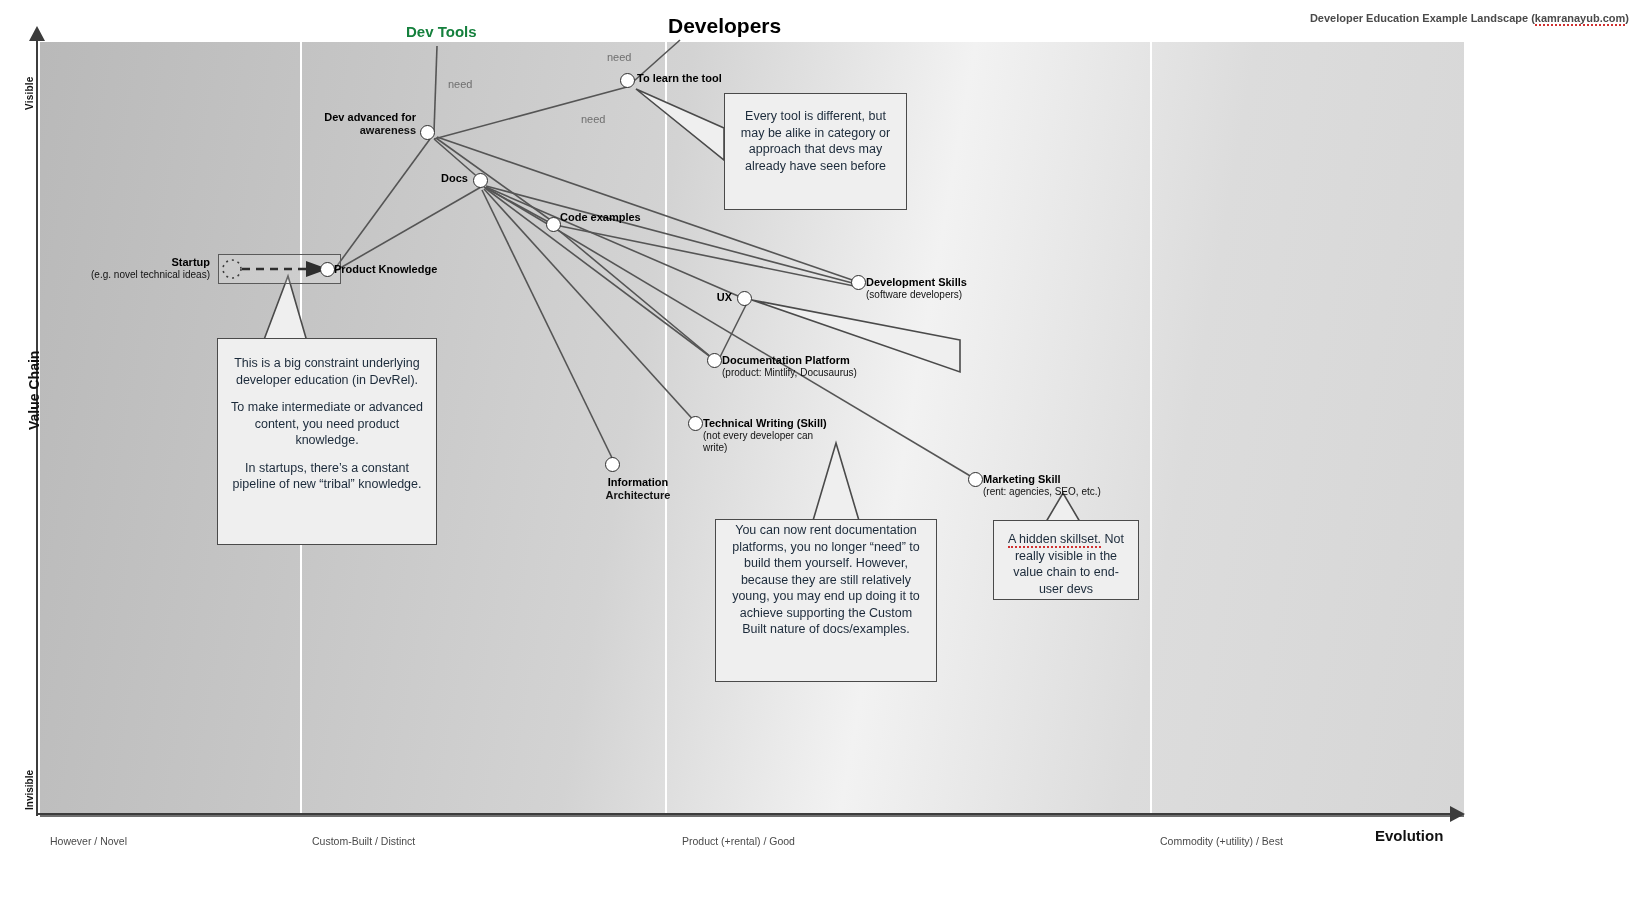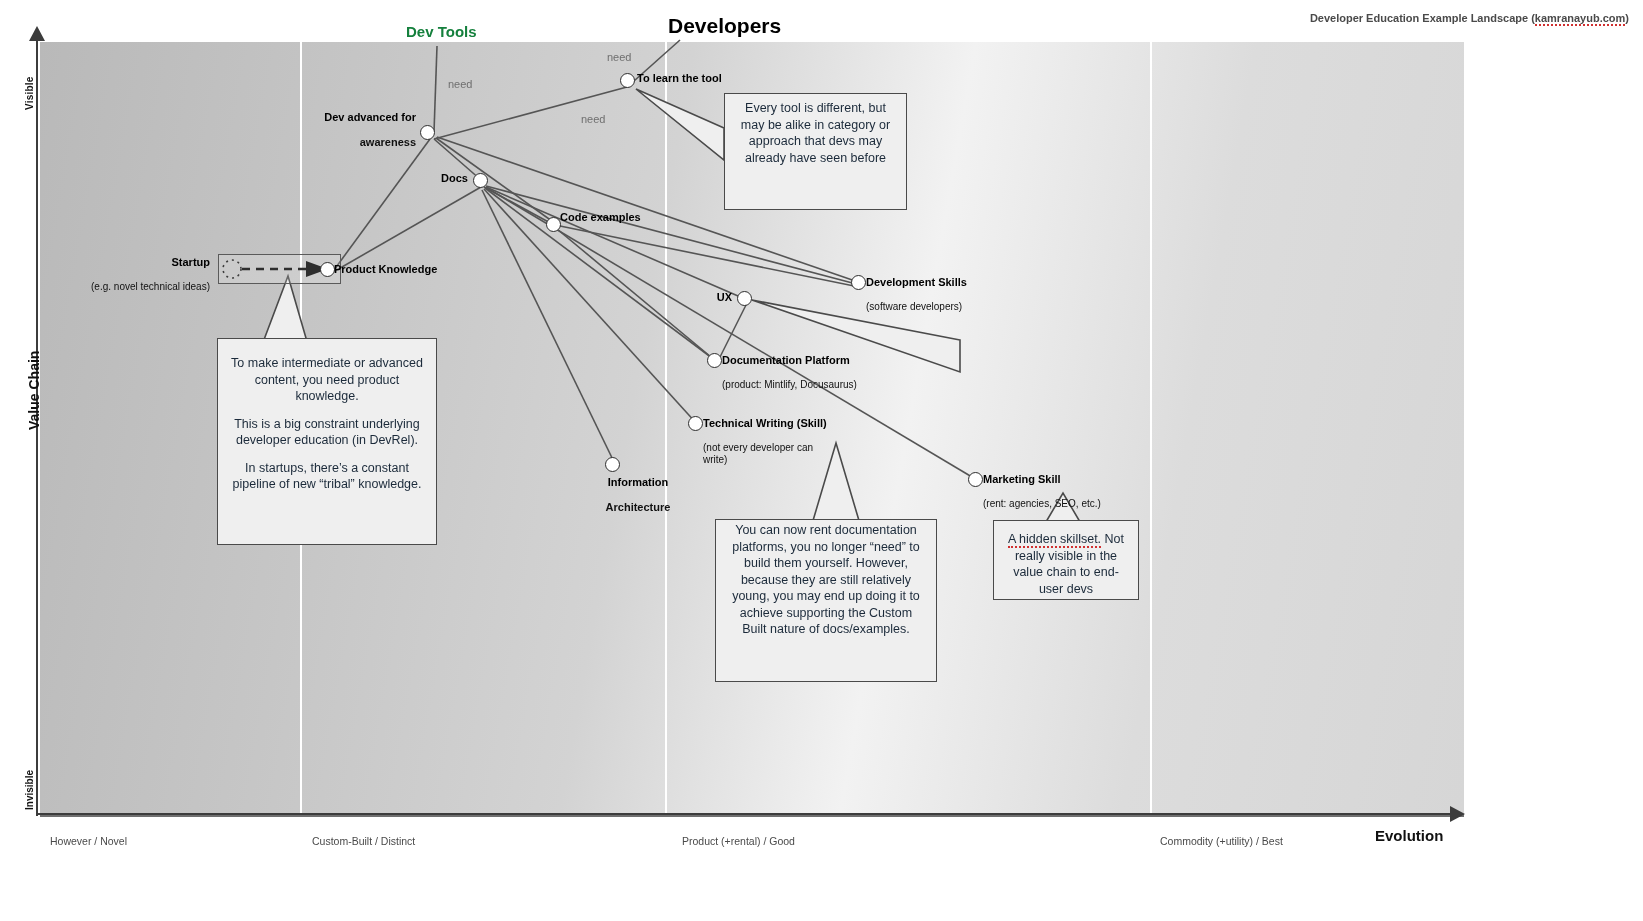--- a/index.html
+++ b/index.html
@@ -150,21 +150,20 @@
     line-height: 1.18;
   }
   .node-label.right { text-align: left; }
   .node-label.left  { text-align: right; }
   .node-label.center { text-align: center; }
   .node-sub {
     display: block;
     font-size: 10px;
     font-weight: normal;
     color: #111;
-    margin-top: 12px;
   }
   .edge-label {
     position: absolute;
     font-size: 11px;
     color: #6f6f6f;
     white-space: nowrap;
   }
   
   #inertia-box {
     position: absolute;
@@ -181,21 +180,21 @@
     border: 1.6px solid #4a4a4a;
     box-sizing: border-box;
     font-size: 12.5px;
     color: #1b2a3a;
     text-align: center;
     line-height: 1.32;
     padding: 10px 12px;
   }
   .note p { margin: 0 0 11px 0; }
   .note p:last-child { margin-bottom: 16px; }
-  #note-tool      { left: 724px; top: 93px;  width: 183px; height: 117px; padding-top: 6px;}
+  #note-tool      { left: 724px; top: 93px;  width: 183px; height: 117px; padding-top: 14px;}
   #note-constraint{ left: 217px; top: 338px; width: 220px; height: 207px; padding-top: 16px;}
   #note-ux        { left: 960px; top: 326px; width: 272px; height: 100px; padding-top: 20px;}
   #note-docsplat  { left: 715px; top: 519px; width: 222px; height: 163px; padding-top: 2px;}
   #note-marketing { left: 993px; top: 520px; width: 146px; height: 80px;  }
   .note .sq {
     border-bottom: 2px dotted #d03030;
   }
 </style>
 </head>
 <body>
@@ -326,22 +325,22 @@
     <span class="node-sub">(rent: agencies, SEO, etc.)</span>
   </div>
 
   <div class="edge-label" style="left:448px;top:78px;">need</div>
   <div class="edge-label" style="left:607px;top:51px;">need</div>
   <div class="edge-label" style="left:581px;top:113px;">need</div>
 
   <div class="note" id="note-tool">Every tool is different, but may be alike in category or approach that devs may already have seen before</div>
 
   <div class="note" id="note-constraint">
+    <p>This is a big constraint underlying developer education (in DevRel).</p>
     <p>To make intermediate or advanced content, you need product knowledge.</p>
-    <p>This is a big constraint underlying developer education (in DevRel).</p>
     <p>In startups, there’s a constant pipeline of new “tribal” knowledge.</p>
   </div>
 
 
   <div class="note" id="note-docsplat">You can now rent documentation platforms, you no longer “need” to build them yourself. However, because they are still relatively young, you may end up doing it to achieve supporting the Custom Built nature of docs/examples.</div>
 
   <div class="note" id="note-marketing">
     <span class="sq">A hidden skillset.</span>
     <span>Not really visible in the value chain to end-user devs</span>
   </div>

